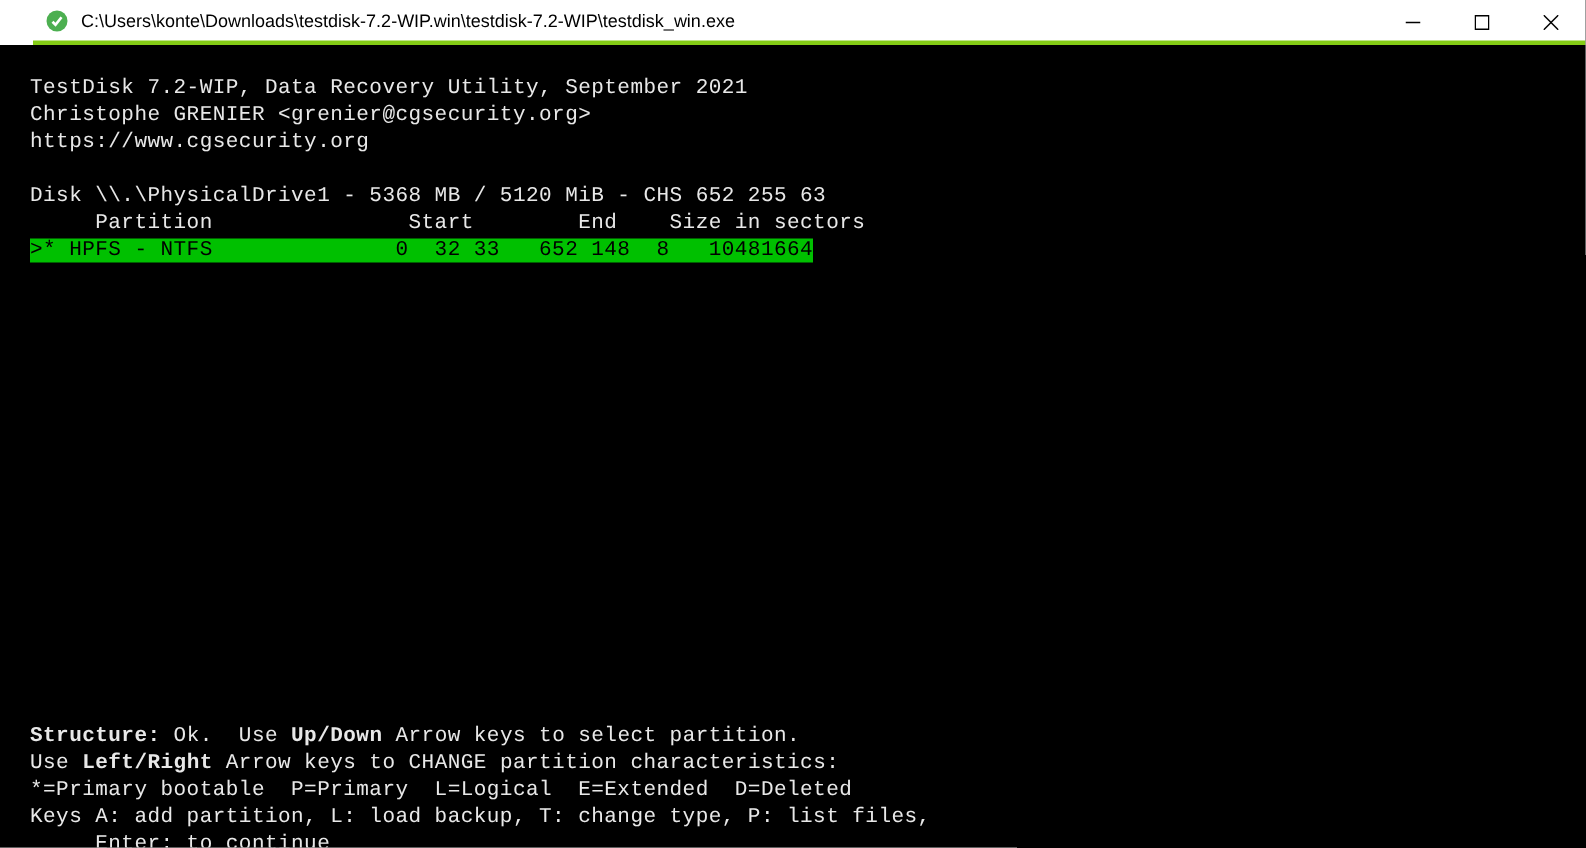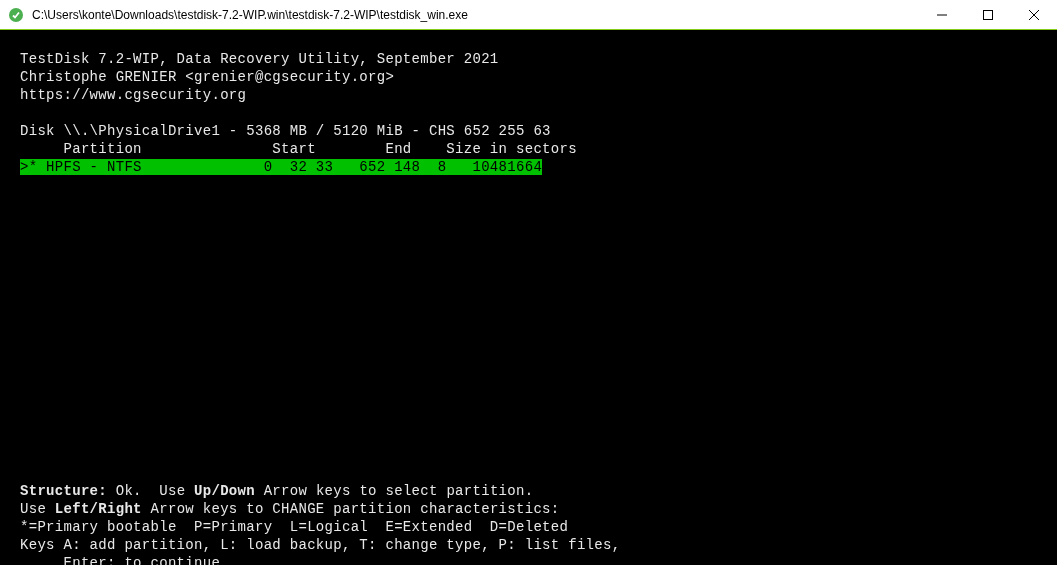--- a/index.html
+++ b/index.html
@@ -10,21 +10,22 @@
       width: 1057px;
       height: 565px;
       overflow: hidden;
     }
     .titlebar {
       height: 30px;
       background: #fff;
       display: flex;
       align-items: center;
       padding-left: 8px;
-      border-bottom: 1px solid #84cc16;
+      border-bottom: 3px solid #84cc16;
+      margin-left: 22px;
     }
     .app-icon {
       width: 16px;
       height: 16px;
       margin-right: 8px;
       display: inline-flex;
       align-items: center;
       justify-content: center;
     }
     .app-icon svg { width: 16px; height: 16px; }

